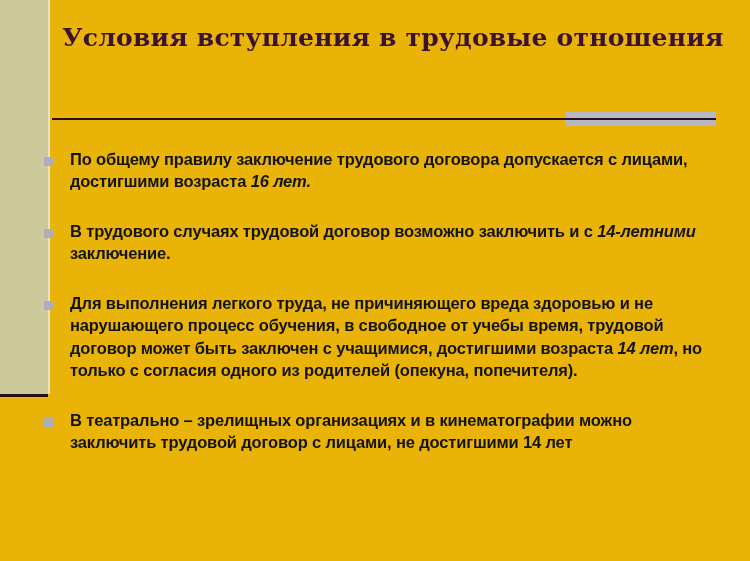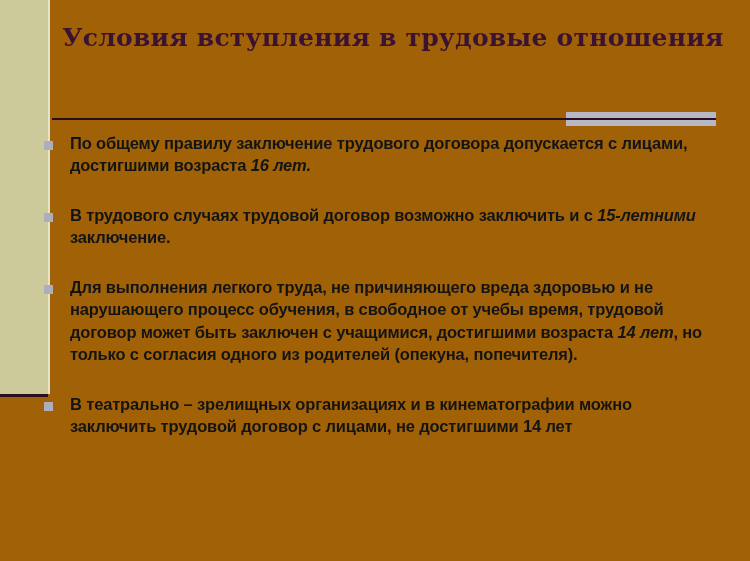--- a/index.html
+++ b/index.html
@@ -9,21 +9,21 @@
     background: #ffffff;
   }
   body {
     font-family: "Liberation Sans", sans-serif;
   }
 
   .slide {
     position: relative;
     width: 750px;
     height: 561px;
-    background: #a16207;
+    background: #eab308;
     overflow: hidden;
   }
 
   
   .side-band {
     position: absolute;
     left: 0;
     top: 0;
     width: 48px;
     height: 394px;
@@ -77,21 +77,21 @@
     top: 118px;
     width: 664px;
     height: 2px;
     background: #2b0d22;
   }
 
   
   .bullets {
     position: absolute;
     left: 40px;
-    top: 132px;
+    top: 148px;
     width: 680px;
   }
   .bullet-item {
     position: relative;
     padding-left: 30px;
     margin-bottom: 22px;
   }
   .bullet-marker {
     position: absolute;
     left: 4px;
@@ -132,21 +132,21 @@
   <div class="rule-grayblock"></div>
   <div class="rule-line"></div>
 
   <div class="bullets">
       <div class="bullet-item i0">
         <span class="bullet-marker"></span>
         <div class="bullet-text"><span>По общему правилу заключение трудового договора допускается с лицами, достигшими возраста </span><em>16 лет.</em></div>
       </div>
       <div class="bullet-item i1">
         <span class="bullet-marker"></span>
-        <div class="bullet-text"><span>В трудового случаях трудовой договор возможно заключить и с </span><em>15-летними</em><span> заключение.</span></div>
+        <div class="bullet-text"><span>В трудового случаях трудовой договор возможно заключить и с </span><em>14-летними</em><span> заключение.</span></div>
       </div>
       <div class="bullet-item i2">
         <span class="bullet-marker"></span>
         <div class="bullet-text"><span>Для выполнения легкого труда, не причиняющего вреда здоровью и не нарушающего процесс обучения, в свободное от учебы время, трудовой договор может быть заключен с учащимися, достигшими возраста </span><em>14 лет</em><span>, но только с согласия одного из родителей (опекуна, попечителя).</span></div>
       </div>
       <div class="bullet-item i3">
         <span class="bullet-marker"></span>
         <div class="bullet-text"><span>В театрально – зрелищных организациях и в кинематографии можно заключить трудовой договор с лицами, не достигшими 14 лет</span></div>
       </div>
     </div>

